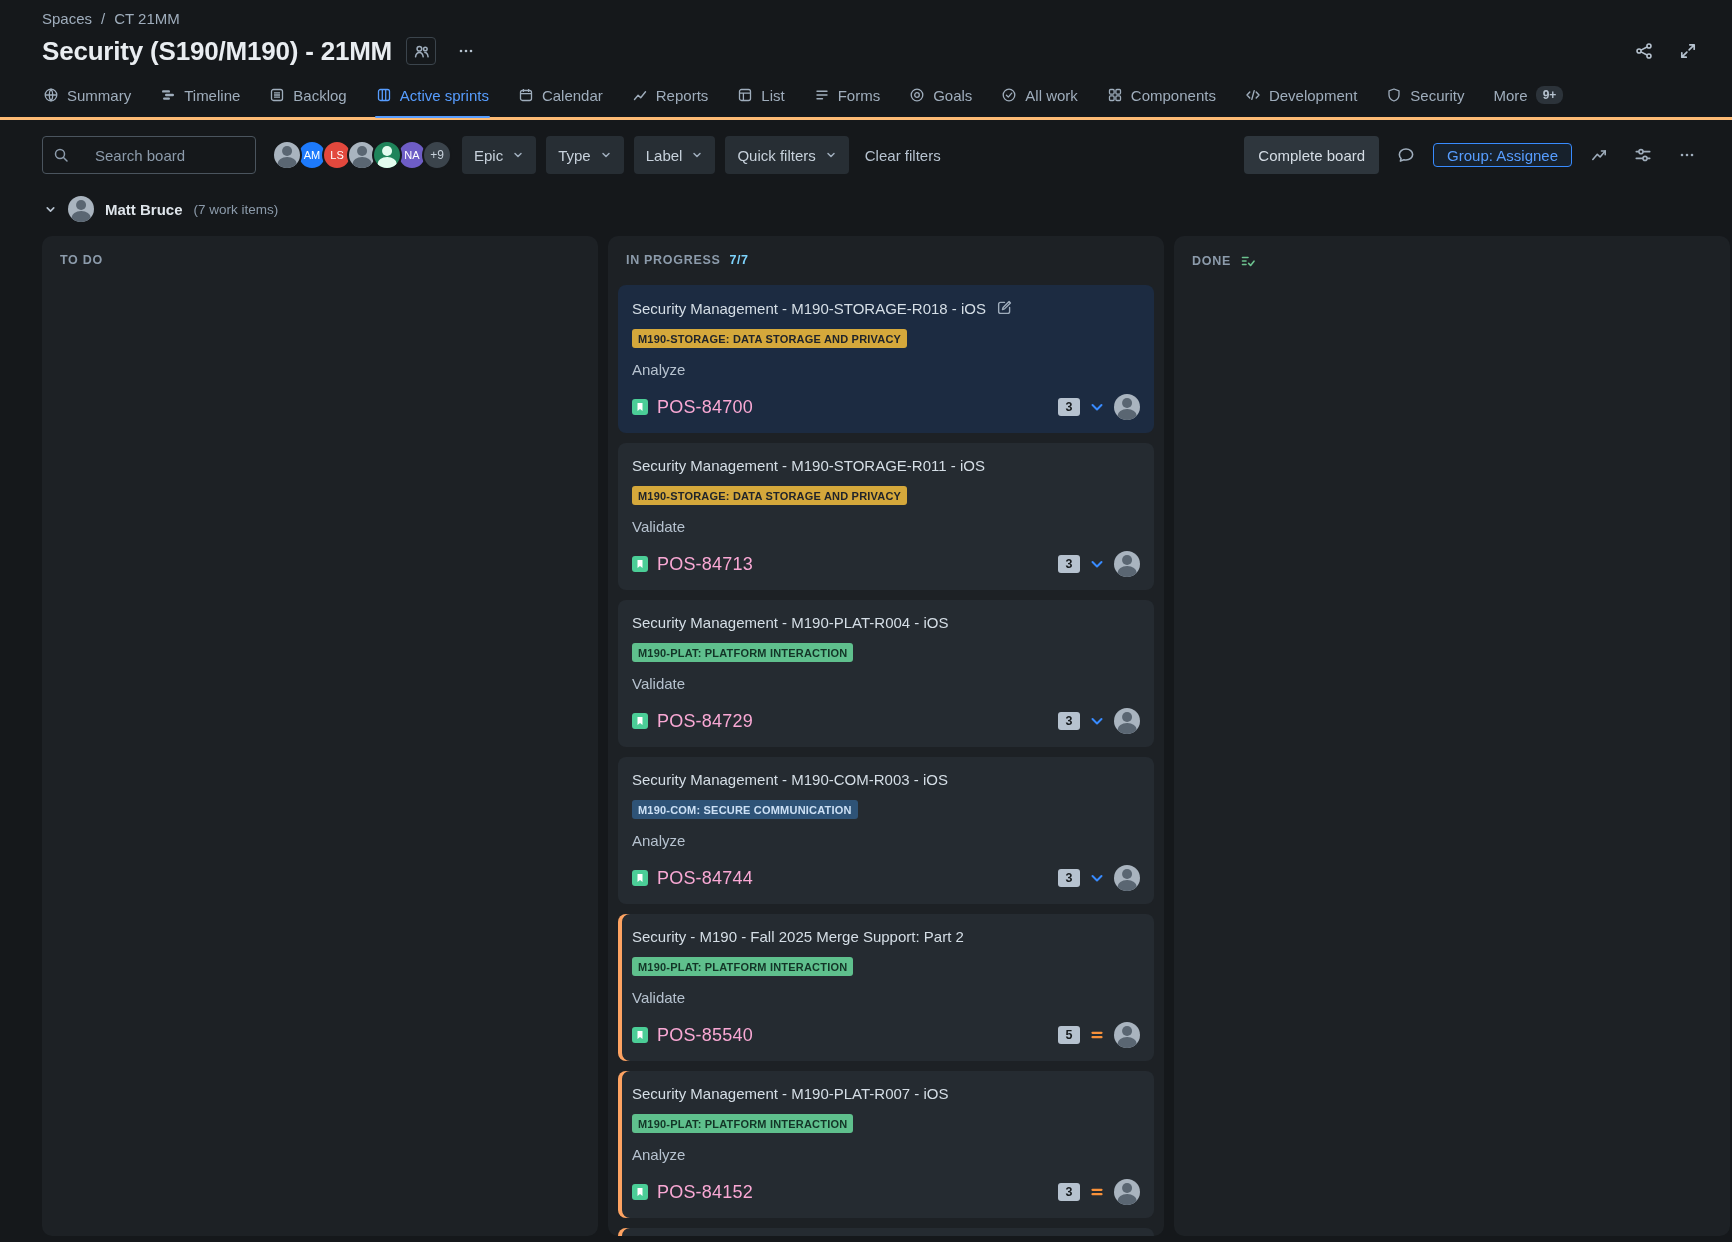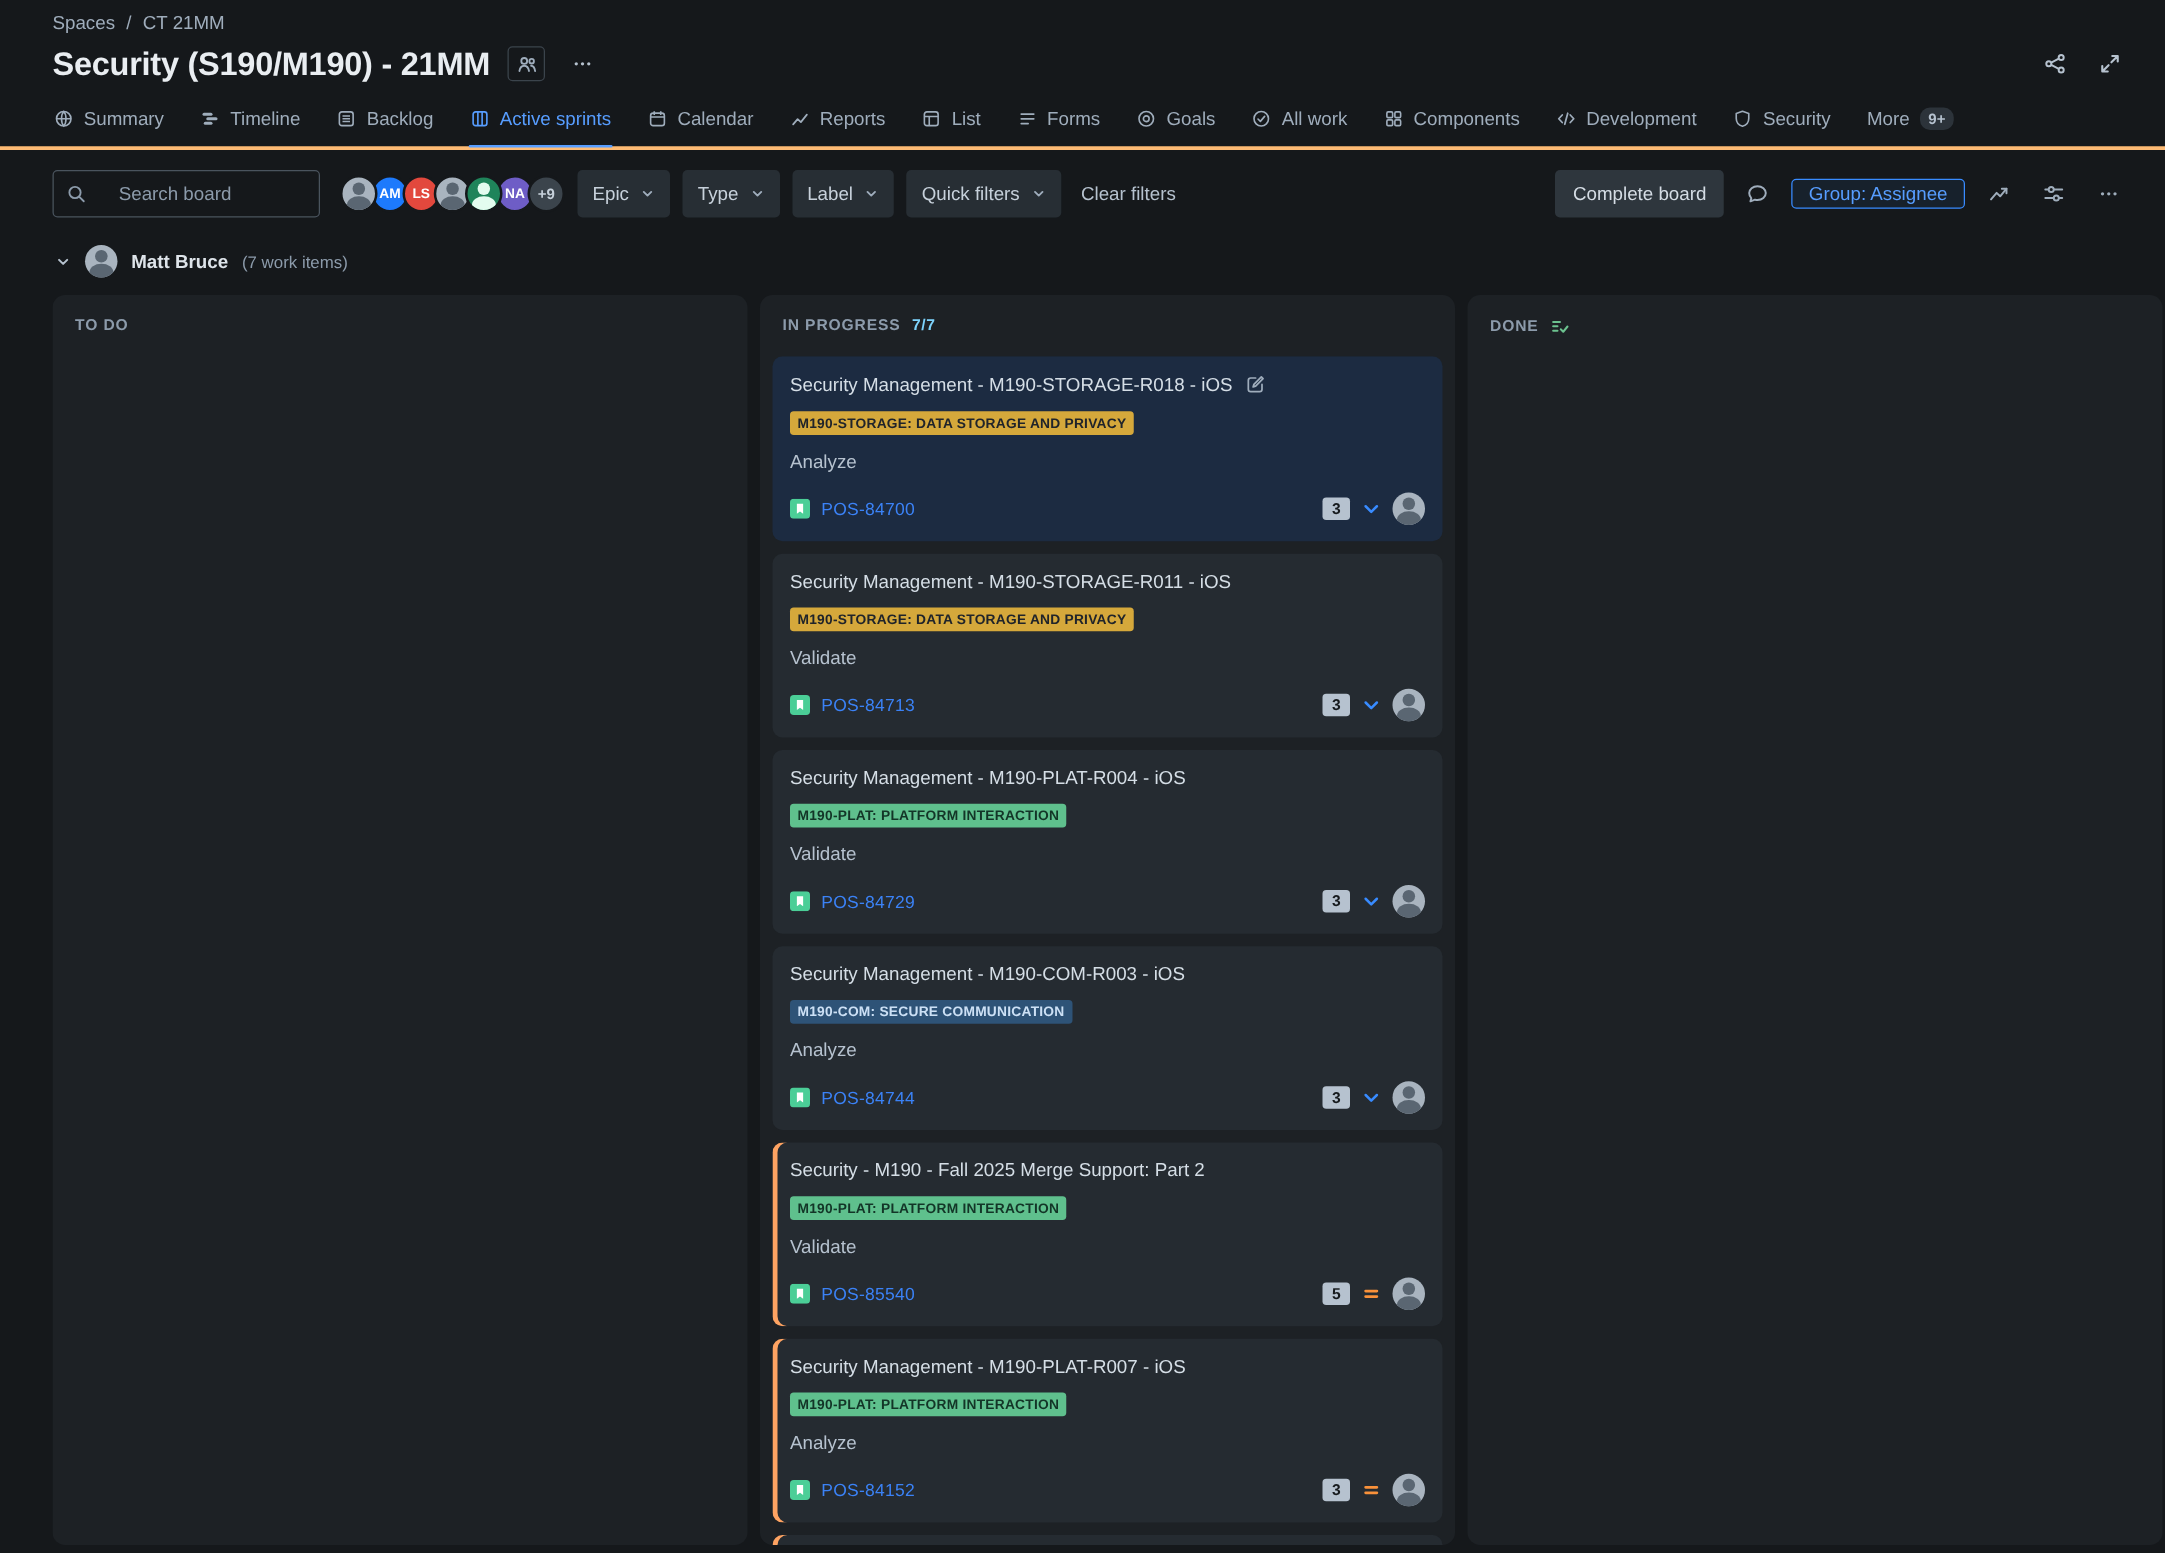--- a/index.html
+++ b/index.html
@@ -42,21 +42,21 @@
   .search input { width: 214px; height: 38px; background: transparent; border: 1px solid #4A545E;
                   border-radius: 4px; color: #DEE4EA; font-size: 15px; padding: 0 10px 0 52px;
                   font-family: "Liberation Sans", sans-serif; outline: none; }
   .search input::placeholder { color: #8C9BAB; }
   .search .icon { position: absolute; left: 11px; top: 50%; transform: translateY(-50%); color: #8C9BAB; }
 
   .avatar-stack { display: flex; align-items: center; margin-left: 6px; }
   .avatar-stack > * { margin-left: -5px; border: 2px solid #15181B; }
   .avatar-stack > *:first-child { margin-left: 0; }
   .av { width: 30px; height: 30px; border-radius: 50%; flex: none; cursor: pointer; }
-  .av-init { display: grid; place-items: center; color: #fff; font-size: 11px; font-weight: 700; }
+  .av-init { display: grid; place-items: center; color: #fff; font-size: 11px; font-weight: 400; }
   .av-blue { background: #1D7AFC; }
   .av-red { background: #E2483D; }
   .av-purple { background: #6E5DC6; }
   .av-count { background: #3B444C; color: #C7D1DB; font-size: 12px; }
 
   .avatar { border-radius: 50%; position: relative; overflow: hidden;
             background: var(--av-bg, #A9B4BF); }
   .avatar::before { content: ""; position: absolute; top: 15%; left: 50%; transform: translateX(-50%);
                     width: 38%; height: 38%; border-radius: 50%; background: var(--av-fg, #5A6672); }
   .avatar::after { content: ""; position: absolute; top: 58%; left: 50%; transform: translateX(-50%);
@@ -102,21 +102,21 @@
   .card-title { font-size: 15px; line-height: 20px; color: #D5DEE6; }
   .edit-btn { color: #9FADBC; background: transparent; border: none; cursor: pointer; padding: 0; margin-top: 1px; }
   .label-badge { display: inline-block; margin-top: 10px; font-size: 11px; font-weight: 700;
                  letter-spacing: 0.2px; padding: 3px 6px 2px; border-radius: 3px; line-height: 14px; }
   .label-yellow { background: #D5A83B; color: #20242A; }
   .label-green  { background: #5FC08D; color: #133527; }
   .label-blue   { background: #2E5377; color: #CCE0F5; }
   .card-status { margin-top: 12px; font-size: 15px; line-height: 20px; color: #B6C2CF; }
   .card-footer { margin-top: 14px; display: flex; align-items: center; height: 26px; }
   .type-icon { width: 16px; height: 16px; border-radius: 3px; flex: none; }
-  .card-key { margin-left: 9px; font-size: 14px; color: #3b82f6; letter-spacing: 0.2px; }
+  .card-key { margin-left: 9px; font-size: 18px; color: #f9a8d4; letter-spacing: 0.2px; }
   .footer-right { margin-left: auto; display: flex; align-items: center; gap: 9px; }
   .points { min-width: 22px; text-align: center; background: #B6C2CF; color: #161A1D; font-size: 12.5px;
             font-weight: 700; border-radius: 3px; padding: 2px 5px; cursor: pointer; }
   .card .avatar { width: 26px; height: 26px; cursor: pointer; }
   .card.partial { height: 140px; }
 </style>
 </head>
 <body>
 
 <div class="top">

